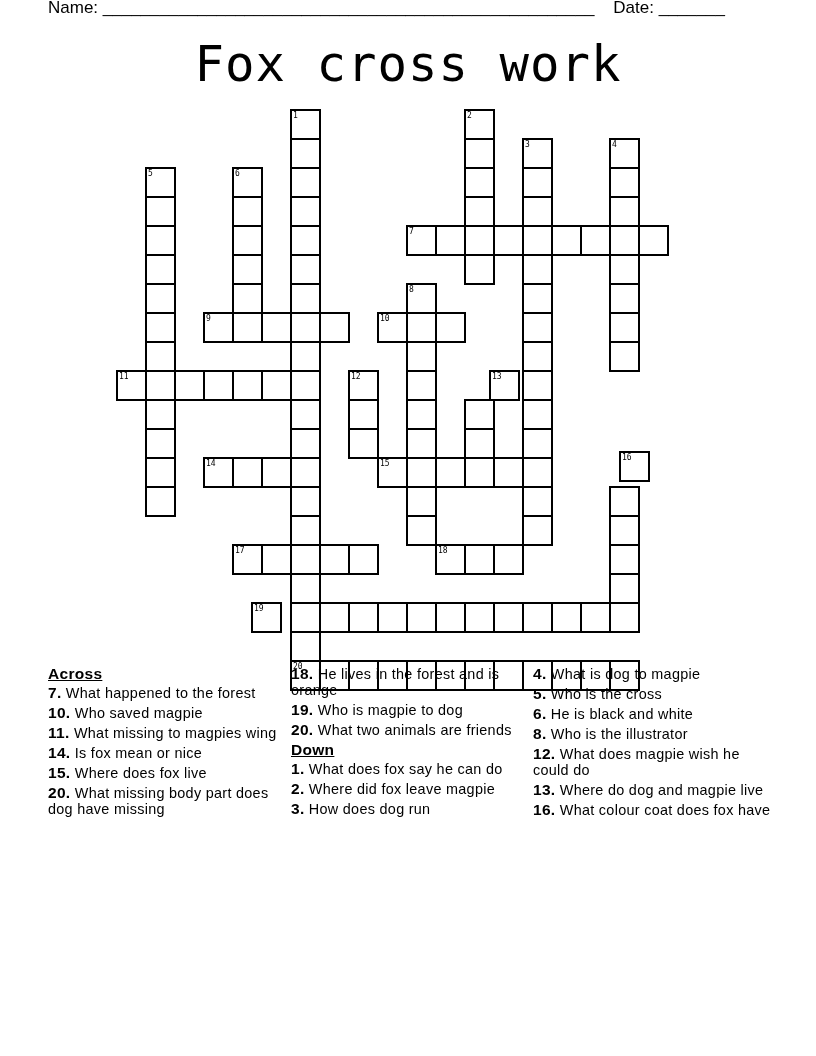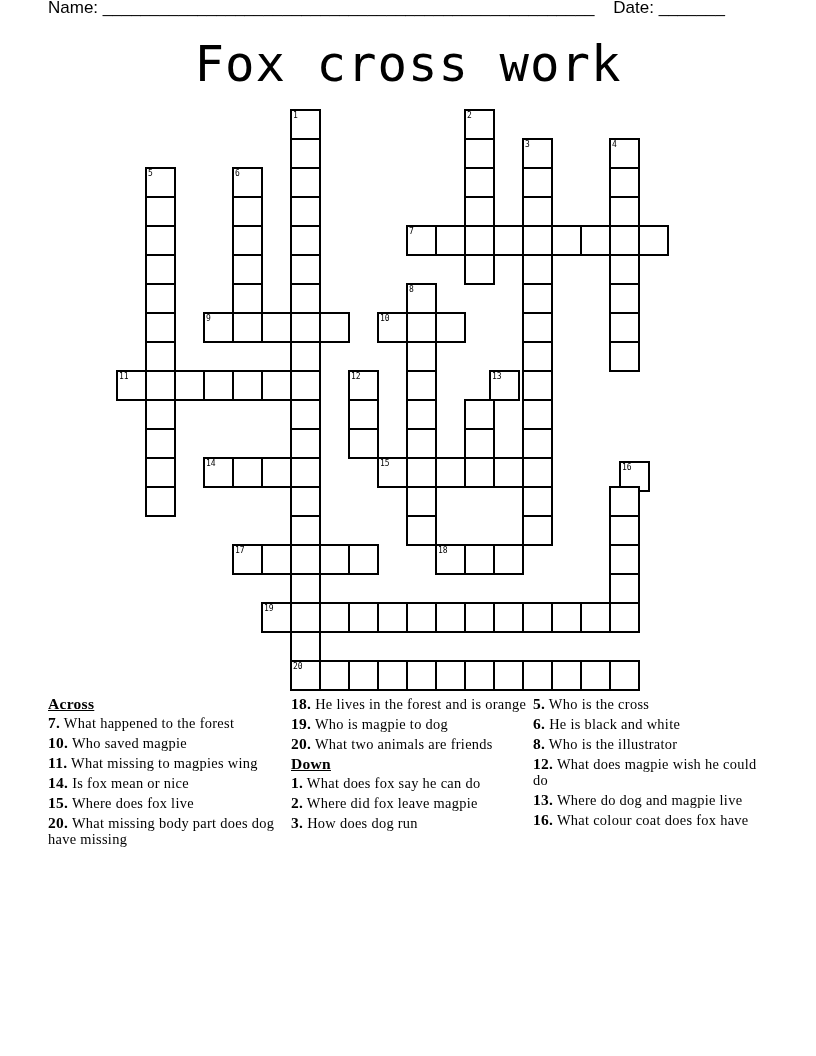--- a/index.html
+++ b/index.html
@@ -15,21 +15,21 @@
     .grid { position: absolute; left: 0; top: 0; width: 816px; height: 700px; }
     .cell {
       position: absolute; width: 29px; height: 29px; box-sizing: border-box;
       border: 2px solid #000; background: #fff; margin-left: -1px; margin-top: -1px;
       width: 31px; height: 31px;
     }
     .cell .num {
       position: absolute; left: 1px; top: 0px;
       font-family: "DejaVu Sans Mono", monospace; font-size: 8px; line-height: 9px;
     }
-    .clues { position: absolute; top: 696px; font-family: Liberation Serif, serif; font-size: 14.4px; line-height: 16px; letter-spacing: 0.3px; }
+    .clues { position: absolute; top: 666px; font-family: Liberation Sans, sans-serif; font-size: 14.4px; line-height: 16px; letter-spacing: 0.3px; }
     .col1 { left: 48px; width: 238px; }
     .col2 { left: 291px; width: 236px; }
     .col3 { left: 533px; width: 240px; }
     .sec-head { font-weight: bold; text-decoration: underline; font-size: 15.5px; margin-bottom: 3px; display: block; }
     .clue { margin-bottom: 4px; }
     .clue b { font-weight: bold; font-size: 15.5px; }
   </style>
 </head>
 <body>
 
@@ -167,40 +167,40 @@
       <span class="num">14</span>
     </div>
     <div class="cell" style="left: 233px; top: 458px;"></div>
     <div class="cell" style="left: 262px; top: 458px;"></div>
     <div class="cell" style="left: 378px; top: 458px;">
       <span class="num">15</span>
     </div>
     <div class="cell" style="left: 436px; top: 458px;"></div>
     <div class="cell" style="left: 465px; top: 458px;"></div>
     <div class="cell" style="left: 494px; top: 458px;"></div>
-    <div class="cell" style="left: 610px; top: 462px; margin-left: 9px;">
+    <div class="cell" style="left: 610px; top: 452px; margin-left: 9px;">
       <span class="num">16</span>
     </div>
     <div class="cell" style="left: 610px; top: 487px;"></div>
     <div class="cell" style="left: 610px; top: 516px;"></div>
     <div class="cell" style="left: 610px; top: 545px;"></div>
     <div class="cell" style="left: 610px; top: 574px;"></div>
     <div class="cell" style="left: 610px; top: 603px;"></div>
     <div class="cell" style="left: 233px; top: 545px;">
       <span class="num">17</span>
     </div>
     <div class="cell" style="left: 262px; top: 545px;"></div>
     <div class="cell" style="left: 320px; top: 545px;"></div>
     <div class="cell" style="left: 349px; top: 545px;"></div>
     <div class="cell" style="left: 436px; top: 545px;">
       <span class="num">18</span>
     </div>
     <div class="cell" style="left: 465px; top: 545px;"></div>
     <div class="cell" style="left: 494px; top: 545px;"></div>
-    <div class="cell" style="left: 262px; top: 603px;">
+    <div class="cell" style="left: 252px; top: 603px;">
       <span class="num">19</span>
     </div>
     <div class="cell" style="left: 320px; top: 603px;"></div>
     <div class="cell" style="left: 349px; top: 603px;"></div>
     <div class="cell" style="left: 378px; top: 603px;"></div>
     <div class="cell" style="left: 407px; top: 603px;"></div>
     <div class="cell" style="left: 436px; top: 603px;"></div>
     <div class="cell" style="left: 465px; top: 603px;"></div>
     <div class="cell" style="left: 494px; top: 603px;"></div>
     <div class="cell" style="left: 523px; top: 603px;"></div>
@@ -233,19 +233,20 @@
   <div class="clue"><b>18.</b><span> He lives in the forest and is orange</span></div>
   <div class="clue"><b>19.</b><span> Who is magpie to dog</span></div>
   <div class="clue"><b>20.</b><span> What two animals are friends</span></div>
   <span class="sec-head">Down</span>
   <div class="clue"><b>1.</b><span> What does fox say he can do</span></div>
   <div class="clue"><b>2.</b><span> Where did fox leave magpie</span></div>
   <div class="clue"><b>3.</b><span> How does dog run</span></div>
 </div>
 
 <div class="clues col3">
+  <div class="clue"><b>4.</b><span> What is dog to magpie</span></div>
   <div class="clue"><b>5.</b><span> Who is the cross</span></div>
   <div class="clue"><b>6.</b><span> He is black and white</span></div>
   <div class="clue"><b>8.</b><span> Who is the illustrator</span></div>
   <div class="clue"><b>12.</b><span> What does magpie wish he could do</span></div>
   <div class="clue"><b>13.</b><span> Where do dog and magpie live</span></div>
   <div class="clue"><b>16.</b><span> What colour coat does fox have</span></div>
 </div>
 
 </body></html>

